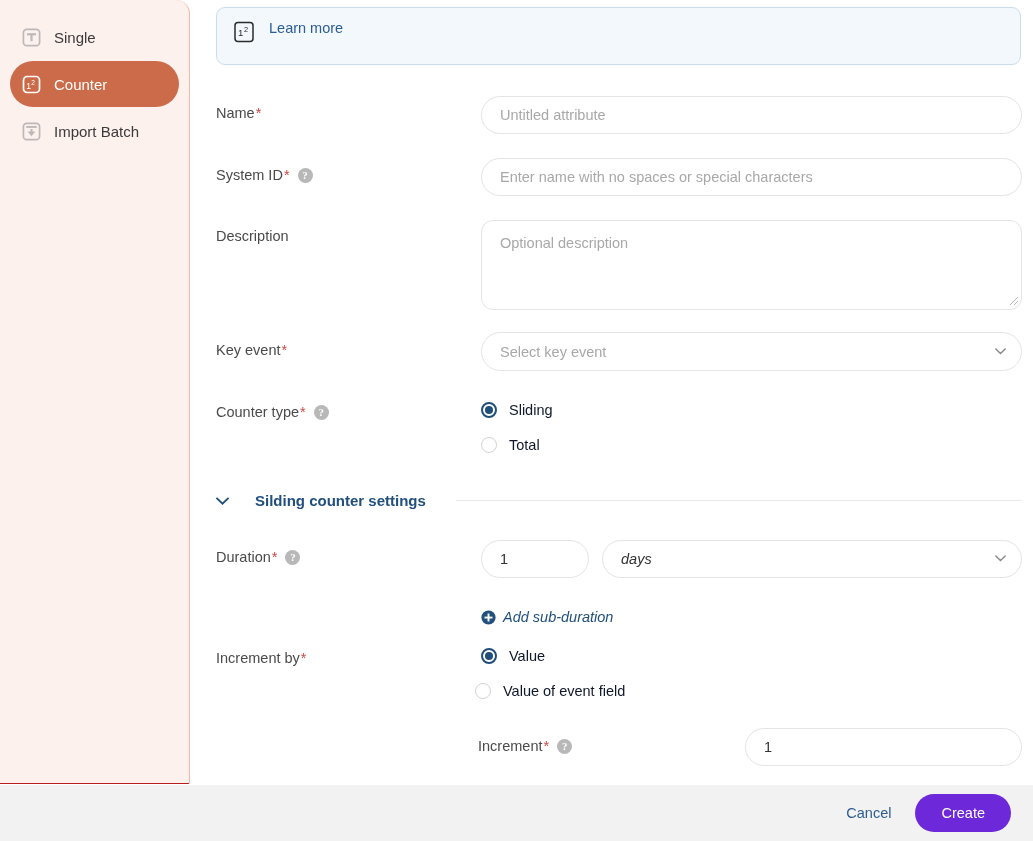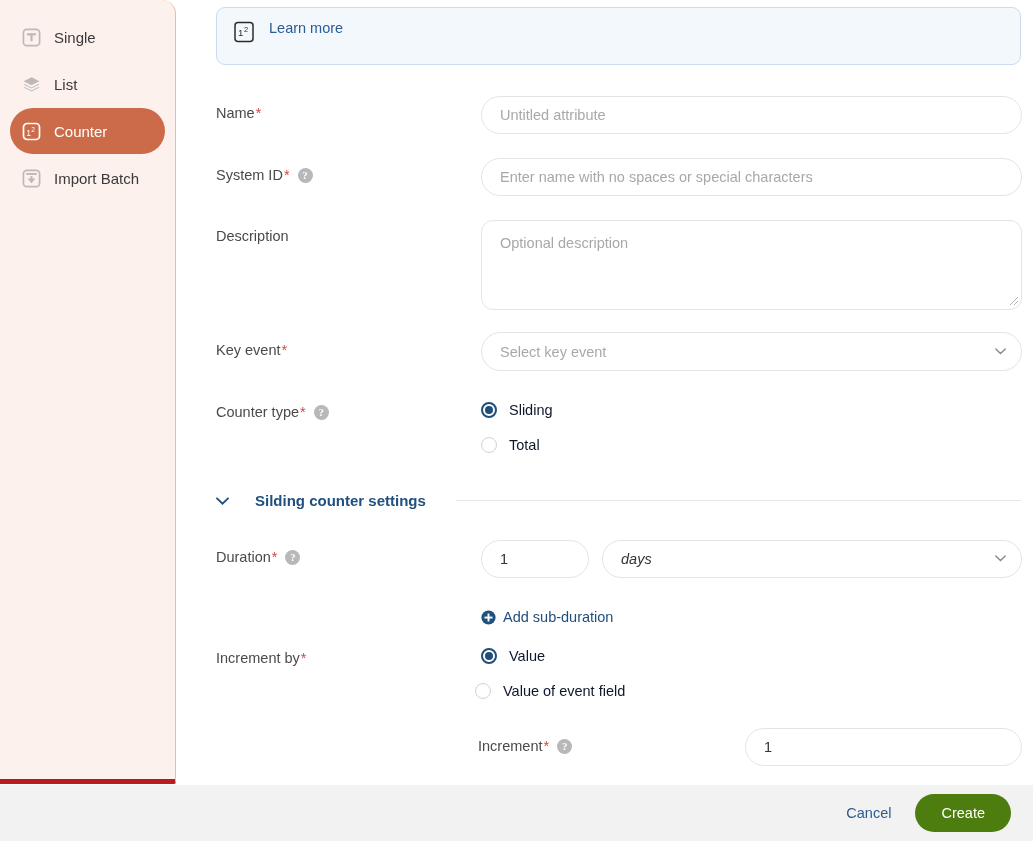--- a/index.html
+++ b/index.html
@@ -8,24 +8,24 @@
     width: 1033px; height: 841px;
     background: #ffffff;
     font-family: "Liberation Sans", sans-serif;
     overflow: hidden;
   }
   #root { position: relative; width: 1033px; height: 841px; background: #fff; }
 
   
   .sidebar {
     position: absolute; left: 0; top: 0;
-    width: 176px; height: 784px;
+    width: 190px; height: 784px;
     background: #FDF1EE;
     border-right: 1px solid #EFB9A3;
-    border-bottom: 5px solid #b91c1c;
+    border-bottom: 1px solid #b91c1c;
     border-top-right-radius: 14px;
     border-bottom-right-radius: 2px;
     padding-top: 14px;
   }
   .nav-item {
     display: flex; align-items: center;
     height: 46px;
     margin: 0 10px 1px 10px;
     padding-left: 12px;
     border-radius: 23px;
@@ -134,21 +134,21 @@
     background: #1F4E79;
   }
   .radio-lbl { font-size: 14.5px; color: #0f172a; }
 
   
   .section-hdr { position: absolute; left: 26px; display: flex; align-items: center; width: 805px; cursor: pointer; }
   .section-chev { width: 13px; height: 8px; margin-right: 10px; flex: none; }
   .section-title { font-size: 15px; color: #21507E; font-weight: bold; white-space: nowrap; }
   .section-rule { flex: 1; height: 1px; background: #E8E8E8; margin-left: 14px; }
 
-  .addlink { position: absolute; display: flex; align-items: center; cursor: pointer; }
+  .addlink { position: absolute; display: flex; align-items: center; cursor: pointer; font-style: italic; }
   .addlink-icon { width: 15px; height: 15px; margin-right: 7px; flex: none; }
   .addlink-txt { font-size: 14.5px; color: #21507E; }
 
   
   .grip { position: absolute; pointer-events: none; }
 
   
   .footer {
     position: absolute; left: 0; top: 785px;
     width: 1033px; height: 56px;
@@ -156,21 +156,21 @@
     display: flex; align-items: center; justify-content: flex-end;
     padding-right: 22px;
   }
   .btn-cancel {
     background: none; border: none;
     color: #2C5C8F; font-size: 14.5px;
     font-family: "Liberation Sans", sans-serif;
     cursor: pointer; padding: 8px 14px; margin-right: 10px; text-align: center;
   }
   .btn-create {
-    background: #4d7c0f; border: none;
+    background: #6d28d9; border: none;
     color: #ffffff; font-size: 14.5px;
     font-family: "Liberation Sans", sans-serif;
     border-radius: 20px; cursor: pointer;
     padding: 11px 26px;
   }
 </style>
 </head>
 <body>
 
 <div id="root">
@@ -181,30 +181,20 @@
       <span class="nav-icon">
         <svg width="19" height="19" viewBox="0 0 19 19">
           <rect x="1.4" y="1.4" width="16.2" height="16.2" rx="3.4" fill="none" stroke="#BDB9B8" stroke-width="1.7"></rect>
           <rect x="5" y="5.2" width="9" height="2.2" fill="#BDB9B8"></rect>
           <rect x="8.4" y="6.6" width="2.2" height="6.6" fill="#BDB9B8"></rect>
         </svg>
       </span>
       <span class="nav-label">Single</span>
     </div>
 
-    <div class="nav-item">
-      <span class="nav-icon">
-        <svg width="19" height="19" viewBox="0 0 19 19">
-          <path d="M9.5 2.2 L17.4 6.2 L9.5 10.2 L1.6 6.2 Z" fill="#BDB9B8"></path>
-          <path d="M2.6 9.0 L1.6 9.6 L9.5 13.6 L17.4 9.6 L16.4 9.0 L9.5 12.5 Z" fill="#BDB9B8"></path>
-          <path d="M2.6 12.0 L1.6 12.6 L9.5 16.6 L17.4 12.6 L16.4 12.0 L9.5 15.5 Z" fill="#BDB9B8"></path>
-        </svg>
-      </span>
-      <span class="nav-label">List</span>
-    </div>
 
     <div class="nav-item active">
       <span class="nav-icon">
         <svg width="19" height="19" viewBox="0 0 19 19">
           <rect x="1.5" y="1.5" width="16" height="16" rx="3.6" fill="none" stroke="#ffffff" stroke-width="1.7"></rect>
           <text x="4.3" y="13.6" font-family="Liberation Sans, sans-serif" font-size="8.6" fill="#ffffff">1</text>
           <text x="9.2" y="9.6" font-family="Liberation Sans, sans-serif" font-size="6.6" fill="#ffffff">2</text>
         </svg>
       </span>
       <span class="nav-label">Counter</span>

